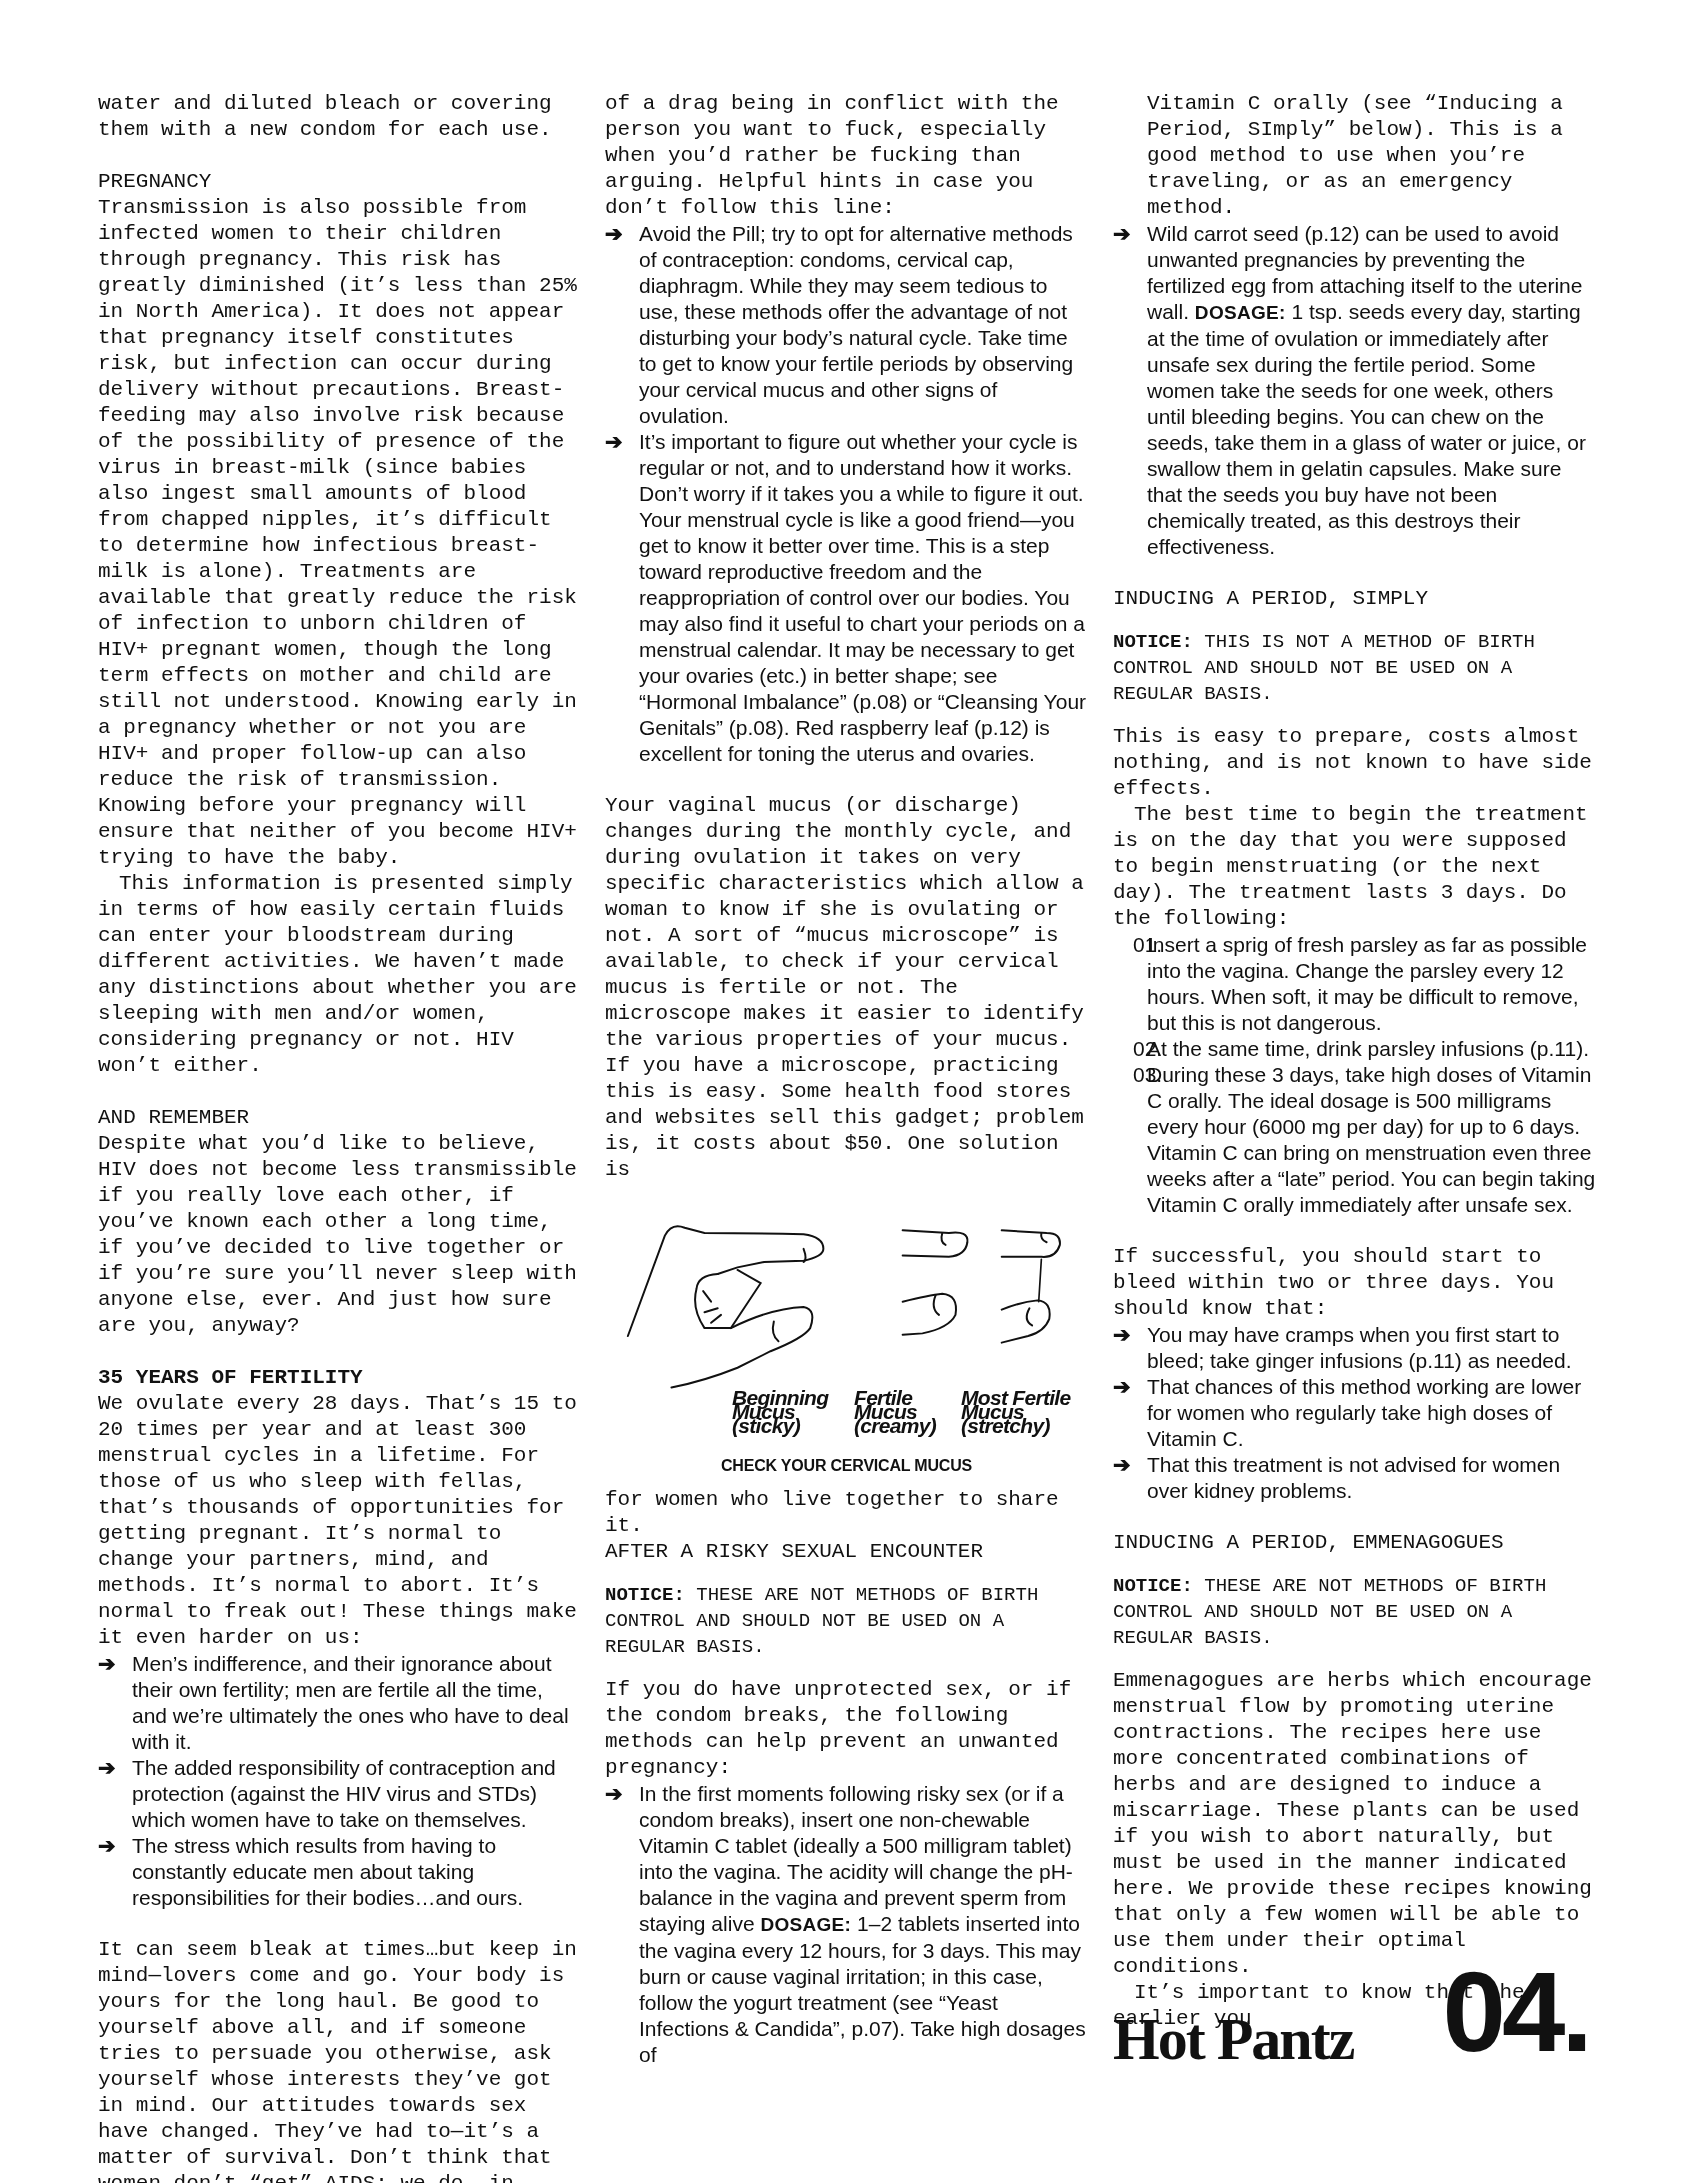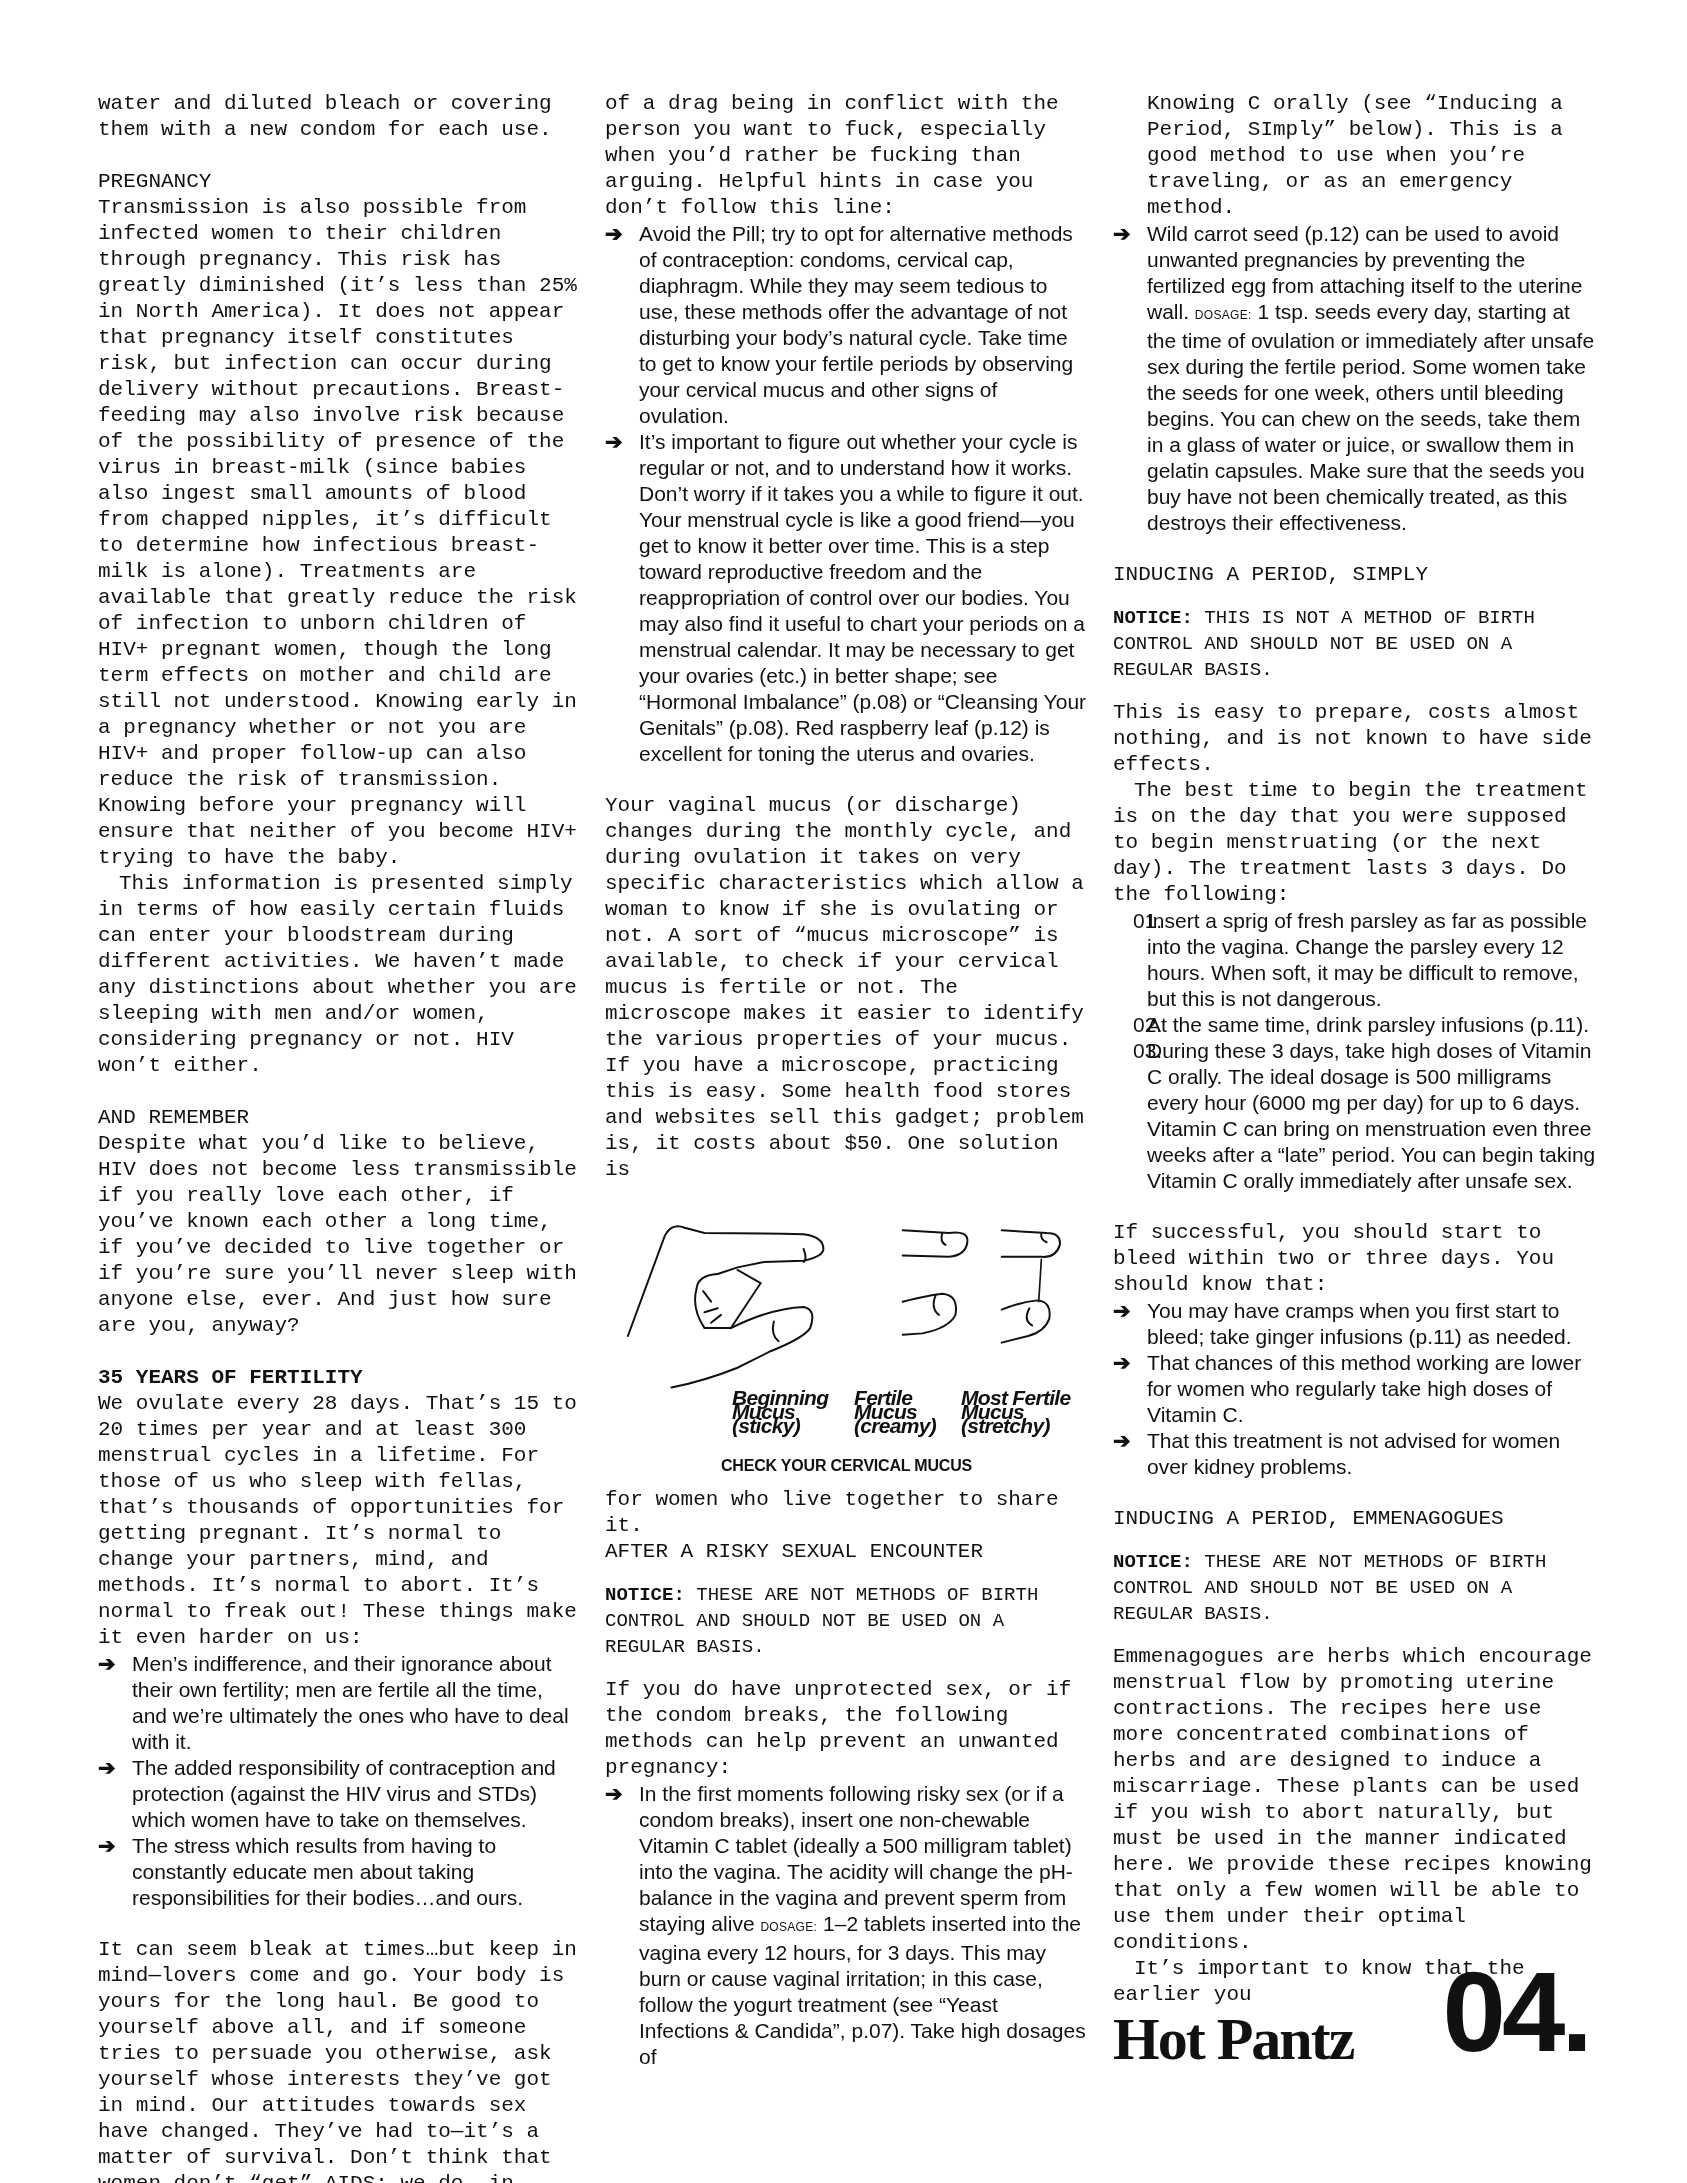--- a/index.html
+++ b/index.html
@@ -13,21 +13,21 @@
   .gap { height:26px; }
   .h { font-weight:normal; }
   .hb { font-weight:bold; }
   .ind { text-indent:1em; }
   .li { position:relative; padding-left:34px; }
   .li .arr { position:absolute; left:0; top:0; font-weight:bold; }
   .ol { position:relative; padding-left:34px; }
   .ol .num { position:absolute; left:0; top:0;margin-left:20px; }
   .notice { font-size:19px; line-height:26px; }
   .notice b { font-weight:900; }
-  .sc { font-size:12px; font-weight:normal; letter-spacing:0.3px; }
+  .sc { font-size:19px; font-weight:bold; letter-spacing:0.3px; }
   .fig { position:relative; width:483px; height:291px; margin-top:13.2px; }
   .fig svg { position:absolute; left:0; top:0; }
   .lbl { position:absolute; font-weight:bold; font-size:21px; line-height:14px; letter-spacing:-0.7px;font-style:italic; }
   .cap { position:absolute; left:0; width:483px; top:257px; text-align:center; font-weight:900; font-size:16px; letter-spacing:-0.2px; }
   .footer { position:absolute; left:1113px; top:1990px; width:476px; height:79px; }
   .brand { position:absolute; left:0; bottom:0; font-weight:bold; font-size:60px; letter-spacing:-2px; line-height:1;font-family:Liberation Serif, serif; }
   .pnum { position:absolute; right:0; bottom:0; font-weight:bold; font-size:114px; letter-spacing:-4px; line-height:1; }
 </style>
 </head>
 <body>
@@ -101,21 +101,21 @@
   <p>for women who live together to share it.</p>
   <p class="h">AFTER A RISKY SEXUAL ENCOUNTER</p>
   <div class="gap" style="height:17px"></div>
   <p class="notice"><b>NOTICE:</b> <span>THESE ARE NOT METHODS OF BIRTH CONTROL AND SHOULD NOT BE USED ON A REGULAR BASIS.</span></p>
   <div class="gap" style="height:17px"></div>
   <p>If you do have unprotected sex, or if the condom breaks, the following methods can help prevent an unwanted pregnancy:</p>
   <div class="li"><span class="arr">➔</span><span>In the first moments following risky sex (or if a condom breaks), insert one non-chewable Vitamin C tablet (ideally a 500 milligram tablet) into the vagina. The acidity will change the pH-balance in the vagina and prevent sperm from staying alive</span> <span class="sc">DOSAGE:</span> <span>1–2 tablets inserted into the vagina every 12 hours, for 3 days. This may burn or cause vaginal irritation; in this case, follow the yogurt treatment (see “Yeast Infections &amp; Candida”, p.07). Take high dosages of</span></div>
 </div>
 
 <div class="col c3">
-  <p style="padding-left:34px">Knowing C orally (see “Inducing a Period, SImply” below). This is a good method to use when you’re traveling, or as an emergency method.</p>
+  <p style="padding-left:34px">Vitamin C orally (see “Inducing a Period, SImply” below). This is a good method to use when you’re traveling, or as an emergency method.</p>
   <div class="li"><span class="arr">➔</span><span>Wild carrot seed (p.12) can be used to avoid unwanted pregnancies by preventing the fertilized egg from attaching itself to the uterine wall.</span> <span class="sc">DOSAGE:</span> <span>1 tsp. seeds every day, starting at the time of ovulation or immediately after unsafe sex during the fertile period. Some women take the seeds for one week, others until bleeding begins. You can chew on the seeds, take them in a glass of water or juice, or swallow them in gelatin capsules. Make sure that the seeds you buy have not been chemically treated, as this destroys their effectiveness.</span></div>
   <div class="gap"></div>
   <p class="h">INDUCING A PERIOD, SIMPLY</p>
   <div class="gap" style="height:17px"></div>
   <p class="notice"><b>NOTICE:</b> <span>THIS IS NOT A METHOD OF BIRTH CONTROL AND SHOULD NOT BE USED ON A REGULAR BASIS.</span></p>
   <div class="gap" style="height:17px"></div>
   <p>This is easy to prepare, costs almost nothing, and is not known to have side effects.</p>
   <p class="ind">The best time to begin the treatment is on the day that you were supposed to begin menstruating (or the next day). The treatment lasts 3 days. Do the following:</p>
   <div class="ol"><span class="num">01.</span><span>Insert a sprig of fresh parsley as far as possible into the vagina. Change the parsley every 12 hours. When soft, it may be difficult to remove, but this is not dangerous.</span></div>
   <div class="ol"><span class="num">02.</span><span>At the same time, drink parsley infusions (p.11).</span></div>

